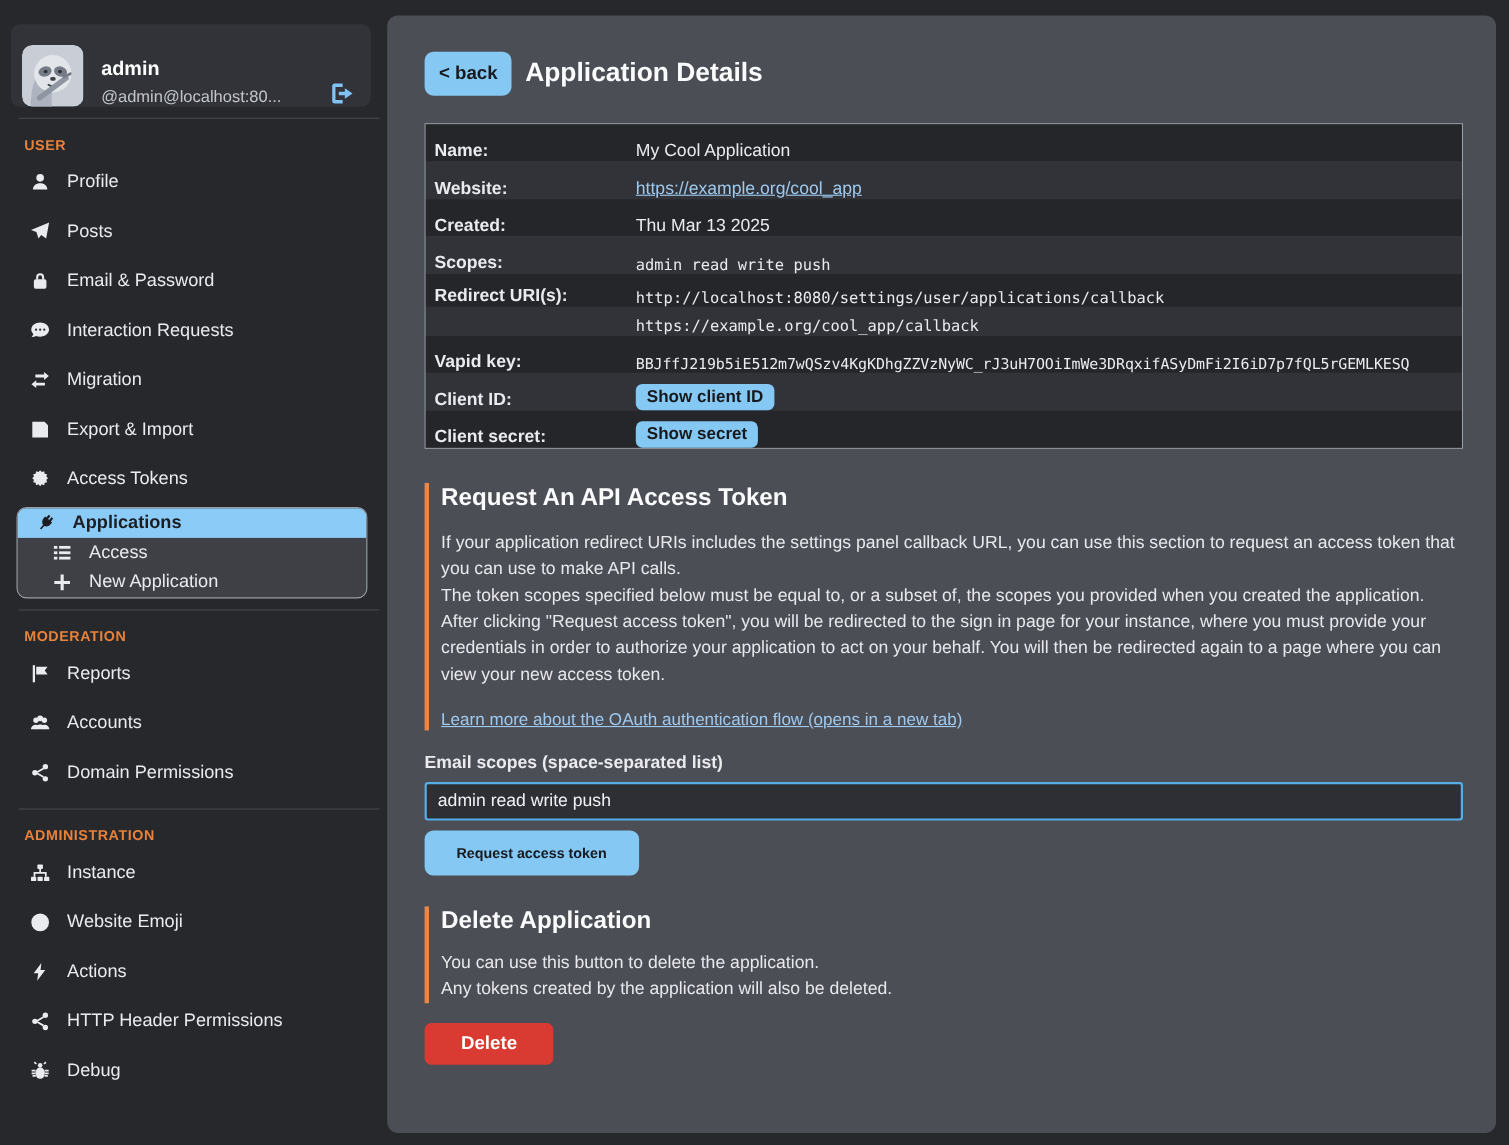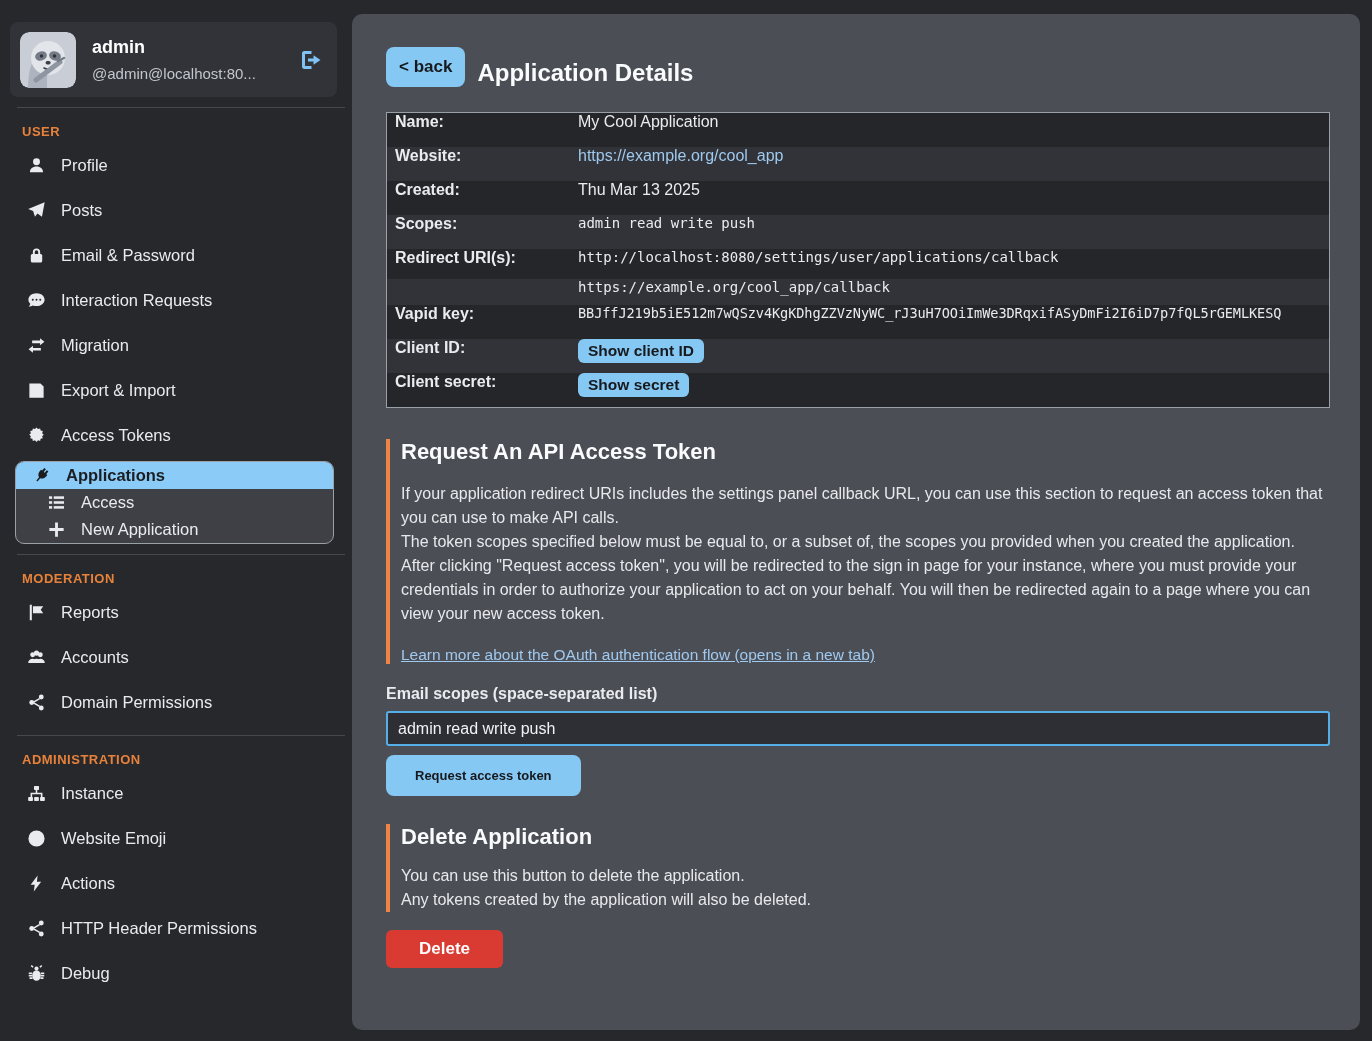--- a/index.html
+++ b/index.html
@@ -8,21 +8,21 @@
     --link:#9fc9ee; --row-d:#25262a; --row-l:#313338; --table-border:#9aa0a7;
     --red:#d93a32; --divider:#46484e; --submenu:#3e4046;
   }
   *{box-sizing:border-box;margin:0;padding:0}
   html,body{width:1372px;height:1041px;overflow:hidden}
   body{background:var(--page);font-family:"Liberation Sans",sans-serif;color:var(--text);display:flex}
 
   
   .sidebar{width:345px;flex:none;padding-top:22px}
   .user-card{margin:0 8px 0 10px;width:327px;height:75px;background:var(--card);border-radius:8px;
-    display:flex;align-items:center;padding:0 14px 0 10px}
+    display:flex;align-items:flex-end;padding:0 14px 0 10px}
   .avatar{width:56px;height:56px;flex:none;border-radius:9px;overflow:hidden}
   .user-meta{flex:1;margin-left:16px;min-width:0}
   .username{font-size:18px;font-weight:bold;color:#fff}
   .handle{font-size:15px;color:var(--muted);margin-top:7px;white-space:nowrap;overflow:hidden}
   .logout{flex:none;cursor:pointer;display:flex}
   hr.divider{border:none;border-top:1px solid var(--divider);margin:10px 0 0 17px}
   .nav-header{font-size:13px;font-weight:bold;letter-spacing:.5px;color:var(--orange);
     margin:16px 0 4px 22px}
   .nav-item{display:flex;align-items:center;height:45px;padding-left:26px;gap:15px;
     font-size:16.5px;color:var(--text);cursor:pointer;text-decoration:none}
@@ -33,36 +33,36 @@
   .apps-group .nav-item.selected{background:#8bcbf7;color:#1b1d21;font-weight:bold}
   .apps-group .nav-item.selected svg{fill:#1b1d21}
   .apps-group .nav-item.sub{padding-left:30px}
   svg.ic{fill:var(--text)}
   .logout svg{fill:#7fc2f3}
 
   
   .panel-wrap{flex:1;padding:14px 12px 11px 7px}
   .panel{width:1008px;height:1016px;background:var(--panel);border-radius:10px;
     padding:33px 30px 32px 34px}
-  .page-header{display:flex;align-items:flex-end;gap:12px;height:40px}
+  .page-header{display:flex;align-items:center;gap:12px;height:40px}
   .back-btn{background:var(--blue);color:var(--btn-text);font-weight:bold;font-size:17px;
     border:none;border-radius:8px;height:40px;padding:0 13px;cursor:pointer;
     font-family:"Liberation Sans",sans-serif}
   h1{font-size:24px;font-weight:bold;color:#fafbfc}
 
   .details-table{margin-top:25px;width:944px;border:1px solid var(--table-border)}
-  .drow{display:flex;align-items:flex-start;min-height:34px;background:var(--row-d)}
+  .drow{display:flex;align-items:flex-end;min-height:34px;background:var(--row-d)}
   .drow.lt{background:var(--row-l)}
   .drow.h30{min-height:30px}
   .drow.h26{min-height:26px}
   .dlabel{width:191px;flex:none;padding-left:8px;font-weight:bold;font-size:16px}
   .dvalue{flex:1;font-size:16px;min-width:0}
   .mono{font-family:"DejaVu Sans Mono",monospace;font-size:14px}
   .mono.small{font-size:13.6px;letter-spacing:-.1px}
-  .dvalue a{color:var(--link);cursor:pointer}
+  .dvalue a{color:var(--link);text-decoration:underline;cursor:pointer}
   .mini-btn{background:var(--blue);color:var(--btn-text);font-weight:bold;font-size:15.5px;
     border:none;border-radius:6px;padding:3px 10px;cursor:pointer;
     font-family:"Liberation Sans",sans-serif}
 
   .accent-section{border-left:4px solid var(--accent-border);padding-left:11px;margin-top:31px}
   .accent-section h2{font-size:22px;font-weight:bold;color:#fafbfc;margin-bottom:17px}
   .para div{font-size:16px;line-height:24px;color:#e7e9ec}
   .oauth-link{display:inline-block;margin-top:20px;font-size:15.5px;color:var(--link);
     text-decoration:underline;cursor:pointer}
 

